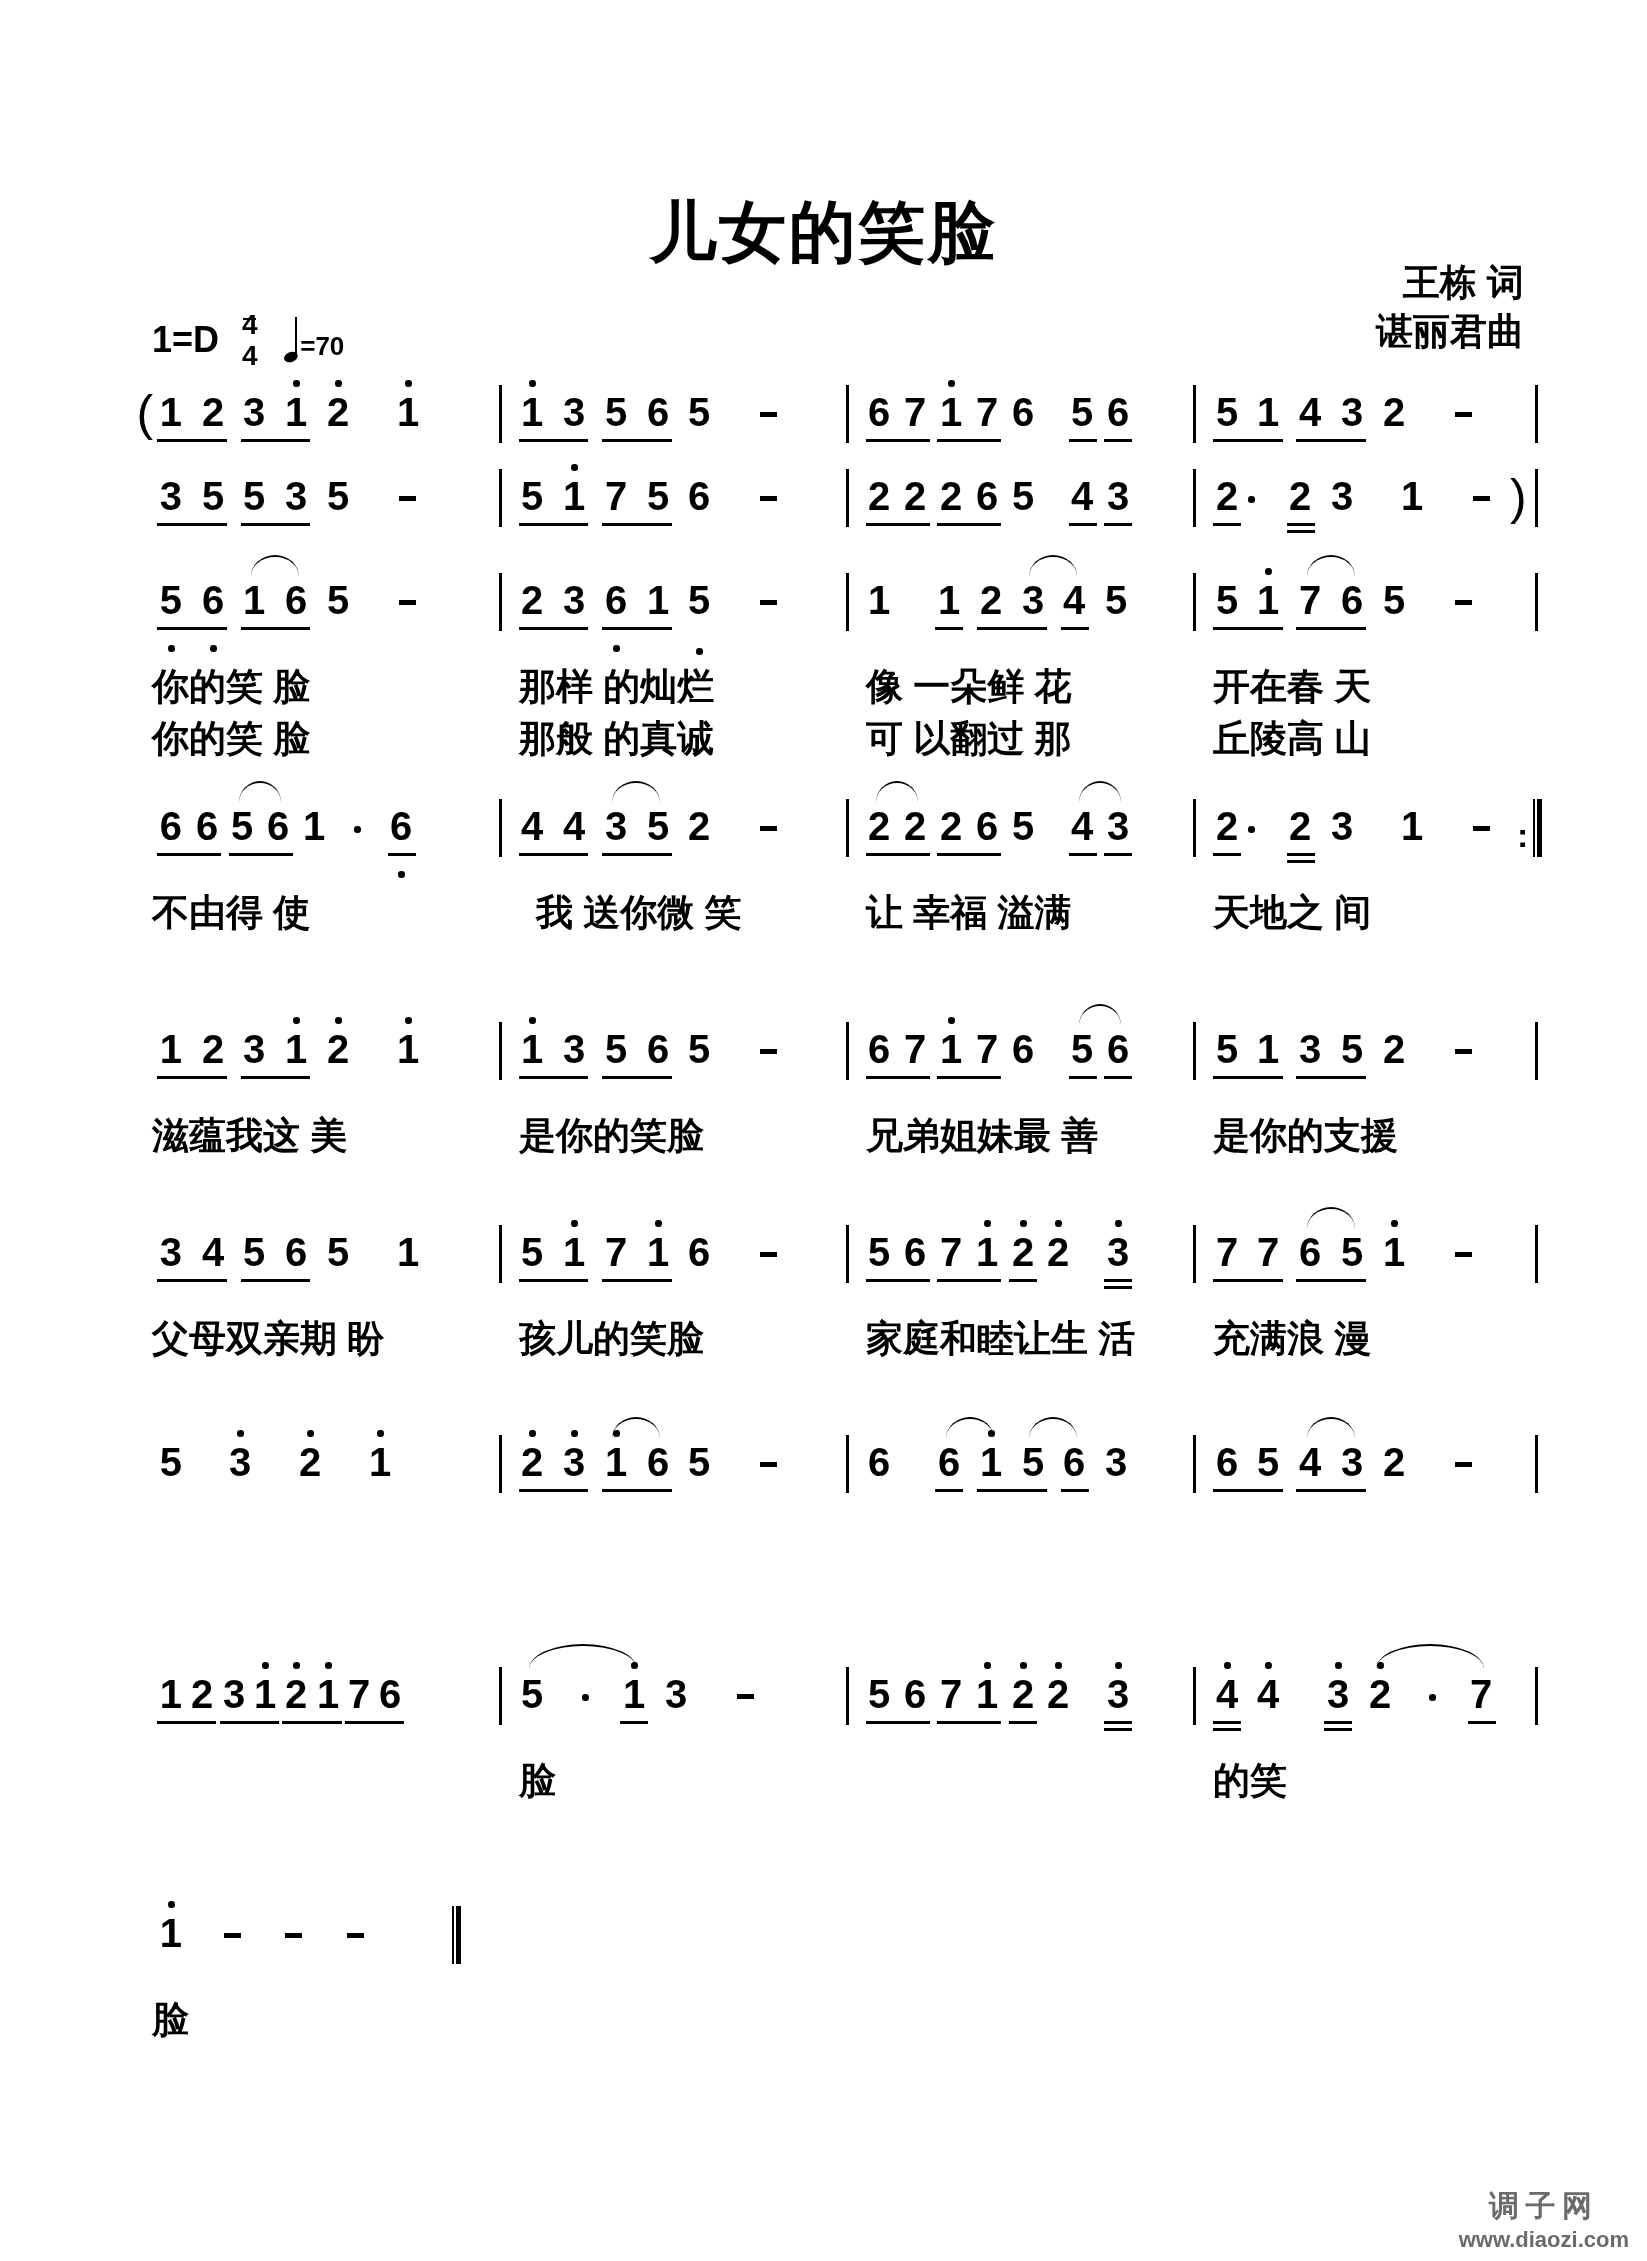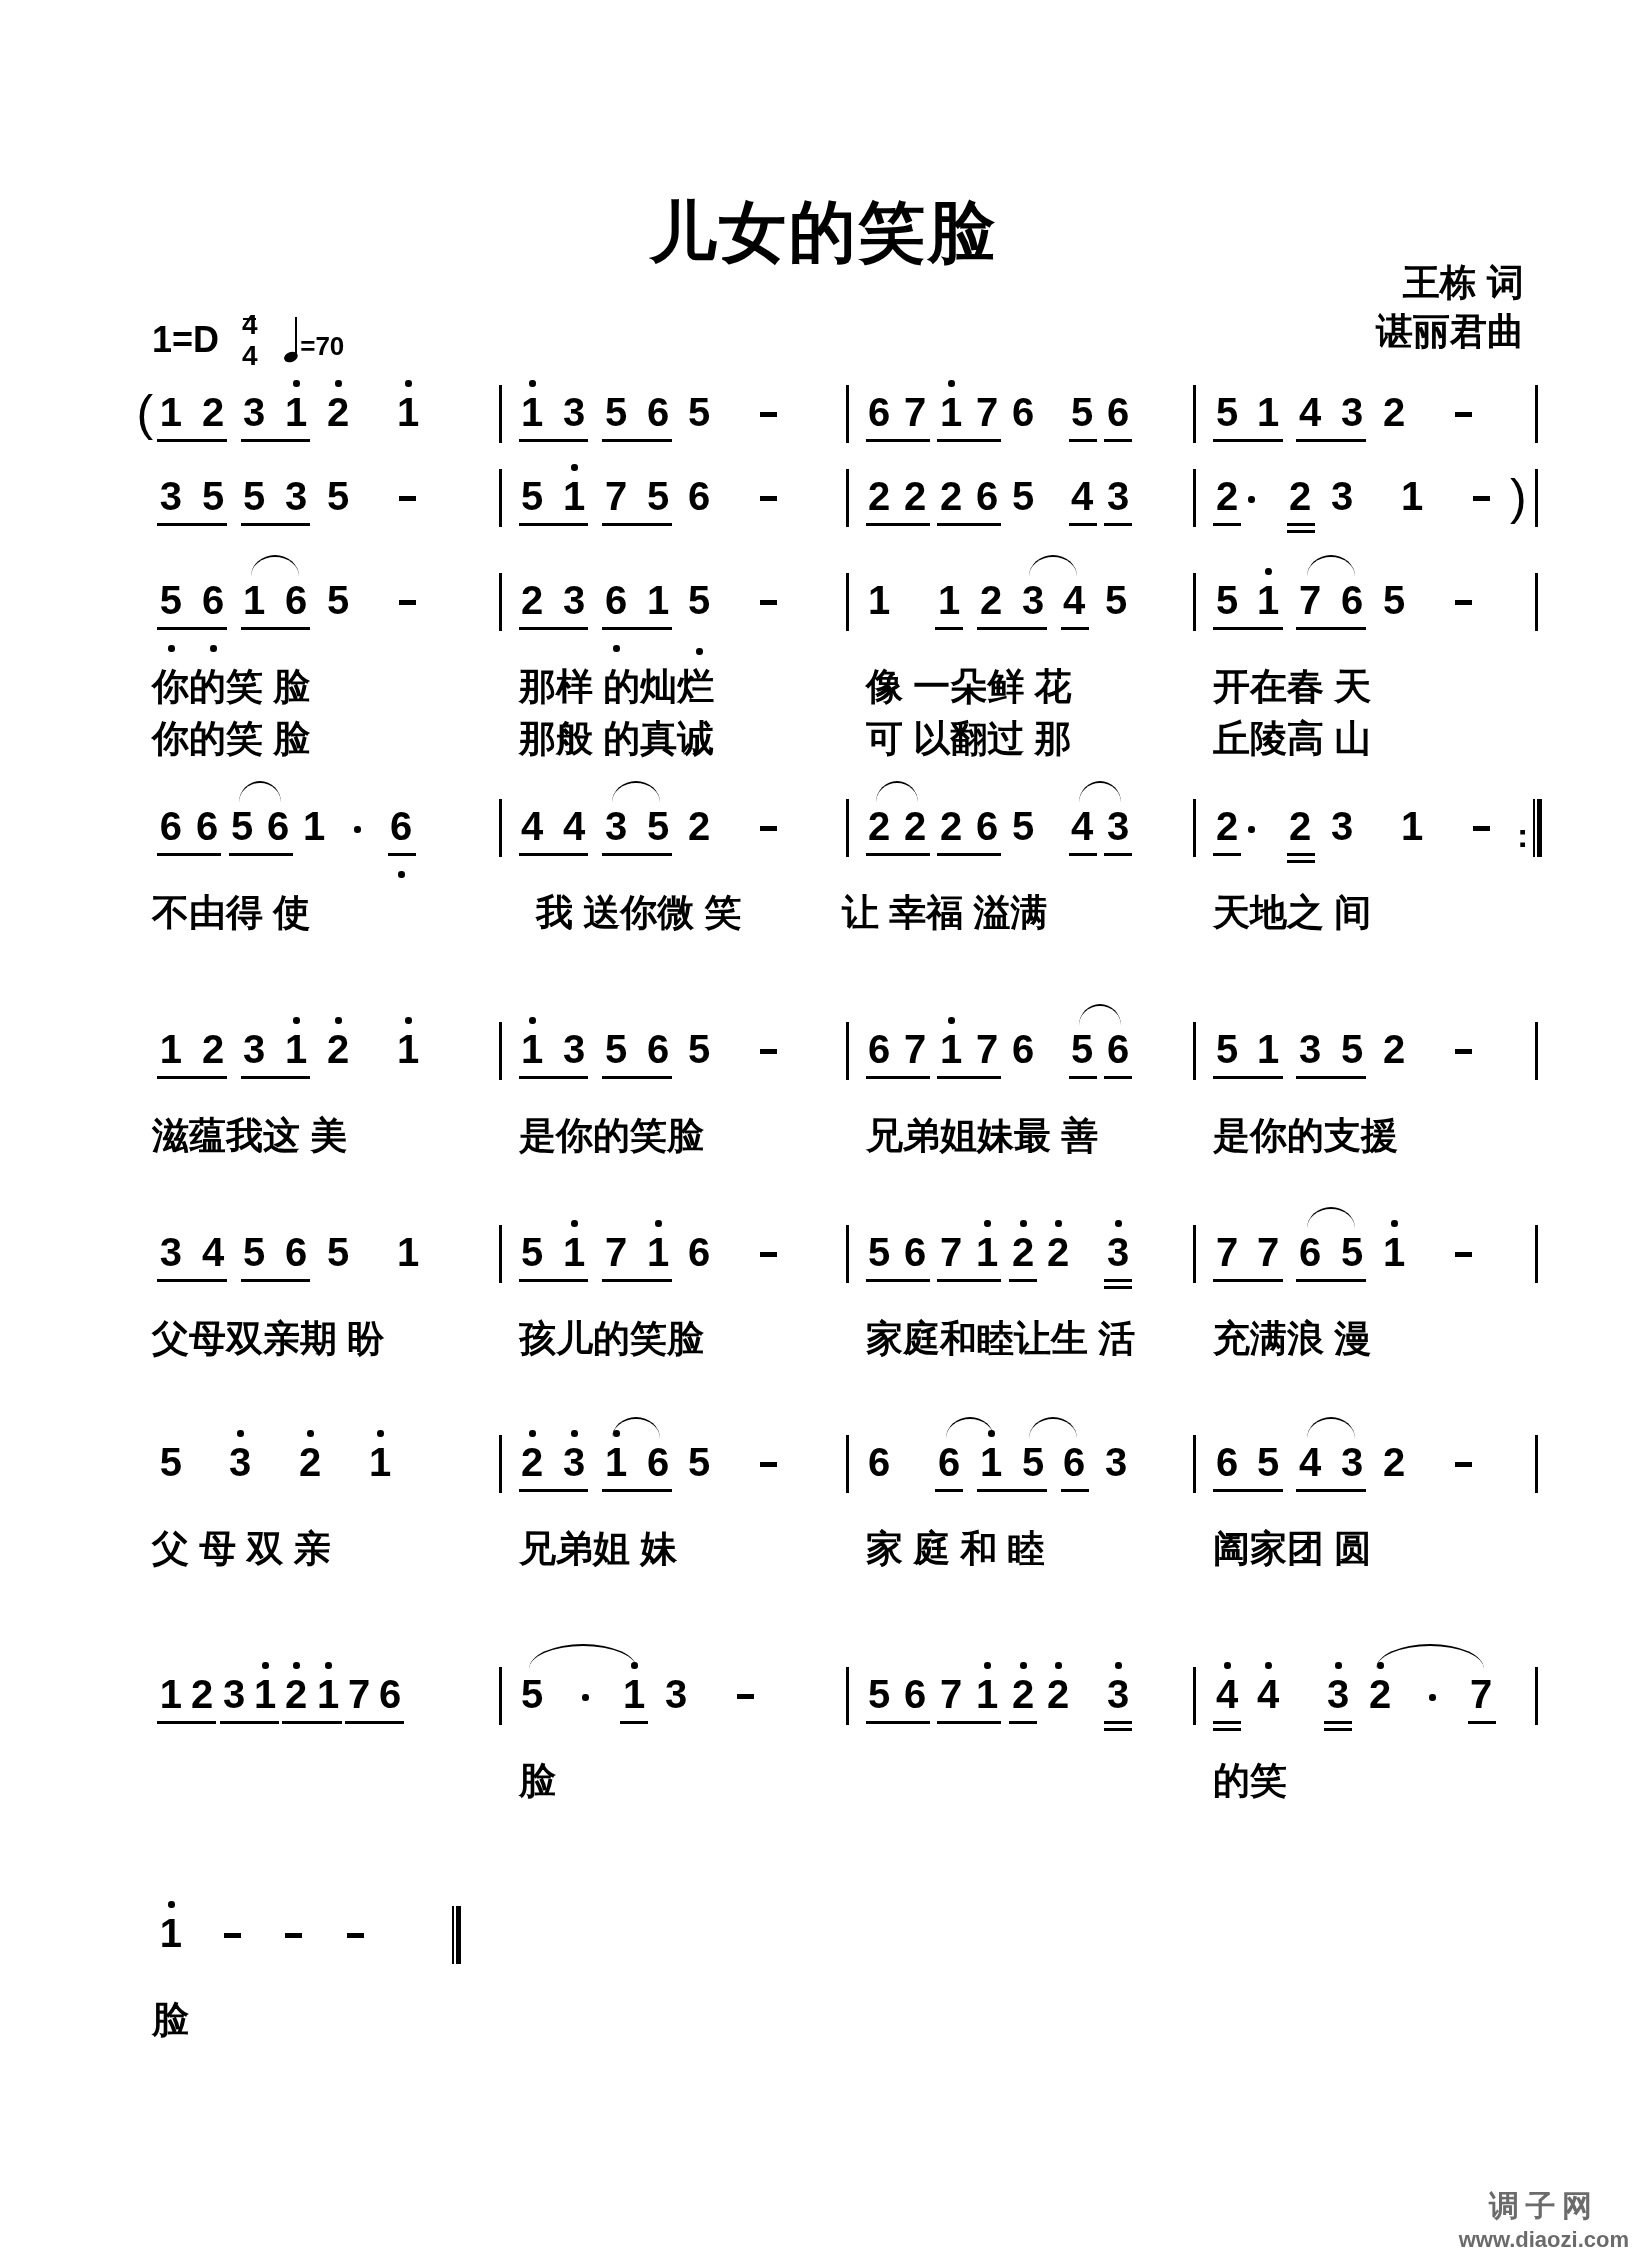--- a/index.html
+++ b/index.html
@@ -284,21 +284,21 @@
           <div class="slur" style="left: 87px; width: 42px; height: 19.4px; top: -3.9px;"></div>
           <div class="slur" style="left: 460px; width: 48px; height: 19.4px; top: -3.9px;"></div>
           <div class="slur" style="left: 724px; width: 42px; height: 19.4px; top: -3.9px;"></div>
           <div class="slur" style="left: 927px; width: 42px; height: 19.4px; top: -3.9px;"></div>
           <span class="repeat" style="left: 1365px;">:</span>
           <div class="bar double" style="left: 1381px;"></div>
         </div>
         <div class="lyr" style="margin-top: 19.4px;">
           <span style="left: 0px;">不由得 使</span>
           <span style="left: 384px;">我 送你微 笑</span>
-          <span style="left: 690px;">让 幸福 溢满</span>
+          <span style="left: 714px;">让 幸福 溢满</span>
           <span style="left: 1061px;">天地之 间</span>
         </div>
       </div>
       <div class="system" style="top: 1008px;">
         <div class="staff">
           <div class="n" style="left: 3.9px;"><span>1</span></div>
           <div class="beam" style="left: 5.2px; width: 56px;"></div>
           <div class="n" style="left: 46px;"><span>2</span></div>
           <div class="beam" style="left: 47px; width: 28px;"></div>
           <div class="n" style="left: 87px;"><span>3</span></div>
@@ -449,26 +449,20 @@
           <div class="beam" style="left: 1144px; width: 56px;"></div>
           <div class="n" style="left: 1185px;"><span>3</span></div>
           <div class="beam" style="left: 1186px; width: 28px;"></div>
           <div class="n" style="left: 1227px;"><span>2</span></div>
           <div class="dash" style="left: 1303px;"></div>
           <div class="slur" style="left: 460px; width: 48px; height: 19.4px; top: -3.9px;"></div>
           <div class="slur" style="left: 794px; width: 48px; height: 19.4px; top: -3.9px;"></div>
           <div class="slur" style="left: 877px; width: 48px; height: 19.4px; top: -3.9px;"></div>
           <div class="slur" style="left: 1155px; width: 48px; height: 19.4px; top: -3.9px;"></div>
           <div class="bar" style="left: 1383px;"></div>
-        </div>
-        <div class="lyr" style="margin-top: 19.4px;">
-          <span style="left: 0px;">父 母 双 亲</span>
-          <span style="left: 367px;">兄弟姐 妹</span>
-          <span style="left: 714px;">家 庭 和 睦</span>
-          <span style="left: 1061px;">阖家团 圆</span>
         </div>
       </div>
       <div class="system" style="top: 1653px;">
         <div class="staff">
           <div class="n" style="left: 3.9px;"><span>1</span></div>
           <div class="beam" style="left: 5.2px; width: 43px;"></div>
           <div class="n" style="left: 35px;"><span>2</span></div>
           <div class="beam" style="left: 36px; width: 28px;"></div>
           <div class="n" style="left: 67px;"><span>3</span></div>
           <div class="beam" style="left: 68px; width: 43px;"></div>

